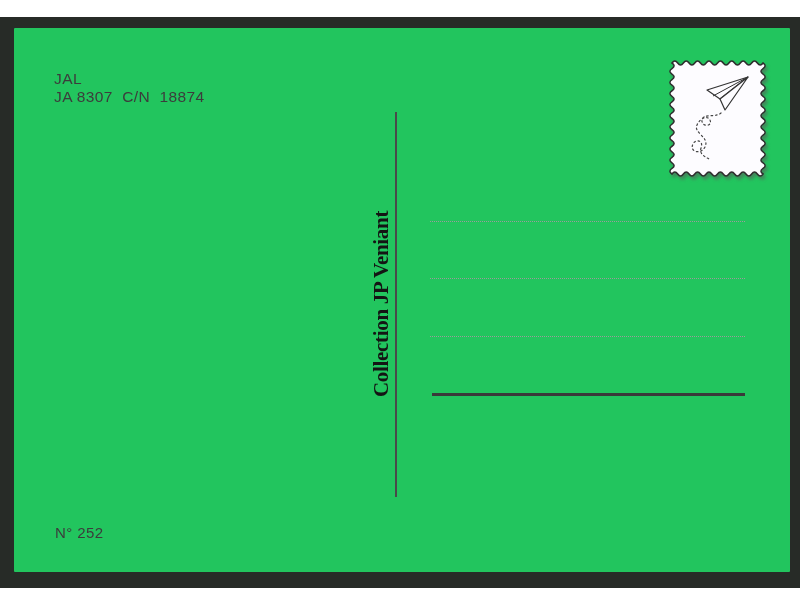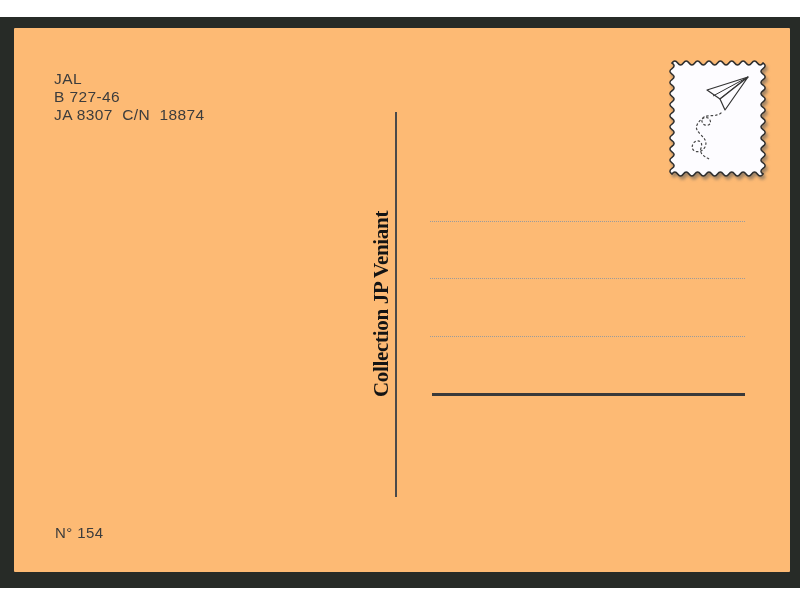--- a/index.html
+++ b/index.html
@@ -3,21 +3,21 @@
 <meta charset="utf-8">
 <style>
   html, body { margin: 0; padding: 0; }
   body { width: 800px; height: 600px; background: #ffffff; font-family: "Liberation Sans", sans-serif; }
   .screen { position: relative; width: 800px; height: 600px; overflow: hidden; background: #ffffff; }
 
   
   .matte { position: absolute; left: 0; top: 17px; width: 800px; height: 571px; background: #272b27; }
 
   
-  .card { position: absolute; left: 14px; top: 28px; width: 776px; height: 544px; background: #fdba74; border-radius: 1px; }
+  .card { position: absolute; left: 14px; top: 28px; width: 776px; height: 544px; background: #22c55e; border-radius: 1px; }
 
   
   .sender-block { position: absolute; left: 40px; top: 42px; color: #3c3c3c; }
   .sender-line { font-size: 15.5px; line-height: 18.2px; letter-spacing: 0.4px; white-space: pre; }
   .document-line { margin-top: 11px; font-size: 15.5px; line-height: 18.2px; letter-spacing: 0.4px; white-space: pre; }
 
   
   .stamp { position: absolute; left: 653px; top: 29px; width: 101px; height: 123px; }
   .stamp svg { filter: drop-shadow(2.5px 3px 1.5px rgba(90,90,90,0.55)); }
 
@@ -43,21 +43,20 @@
 </head>
 <body>
 
 <div class="screen">
   <div class="matte"></div>
 
   <div class="card">
 
     <div class="sender-block">
       <div class="sender-line">JAL</div>
-      <div class="sender-line">B 727-46</div>
       <div class="sender-line">JA 8307  C/N  18874</div>
     </div>
 
     <div class="stamp">
       <svg width="101" height="123" viewBox="0 0 101 123">
 
         <path d="M5,6
           q2.84,-4.2 5.69,0 q2.84,4.2 5.69,0 q2.84,-4.2 5.69,0 q2.84,4.2 5.69,0 q2.84,-4.2 5.69,0 q2.84,4.2 5.69,0 q2.84,-4.2 5.69,0 q2.84,4.2 5.69,0 q2.84,-4.2 5.69,0 q2.84,4.2 5.69,0 q2.84,-4.2 5.69,0 q2.84,4.2 5.69,0 q2.84,-4.2 5.69,0 q2.84,4.2 5.69,0 q2.84,-4.2 5.69,0 q2.84,4.2 5.69,0
           q4.2,2.78 0,5.55 q-4.2,2.78 0,5.55 q4.2,2.78 0,5.55 q-4.2,2.78 0,5.55 q4.2,2.78 0,5.55 q-4.2,2.78 0,5.55 q4.2,2.78 0,5.55 q-4.2,2.78 0,5.55 q4.2,2.78 0,5.55 q-4.2,2.78 0,5.55 q4.2,2.78 0,5.55 q-4.2,2.78 0,5.55 q4.2,2.78 0,5.55 q-4.2,2.78 0,5.55 q4.2,2.78 0,5.55 q-4.2,2.78 0,5.55 q4.2,2.78 0,5.55 q-4.2,2.78 0,5.55 q4.2,2.78 0,5.55 q-4.2,2.78 0,5.55
           q-2.84,4.2 -5.69,0 q-2.84,-4.2 -5.69,0 q-2.84,4.2 -5.69,0 q-2.84,-4.2 -5.69,0 q-2.84,4.2 -5.69,0 q-2.84,-4.2 -5.69,0 q-2.84,4.2 -5.69,0 q-2.84,-4.2 -5.69,0 q-2.84,4.2 -5.69,0 q-2.84,-4.2 -5.69,0 q-2.84,4.2 -5.69,0 q-2.84,-4.2 -5.69,0 q-2.84,4.2 -5.69,0 q-2.84,-4.2 -5.69,0 q-2.84,4.2 -5.69,0 q-2.84,-4.2 -5.69,0
@@ -72,15 +71,15 @@
     </div>
 
     <div class="divider-line"></div>
     <div class="collection-label">Collection JP Veniant</div>
 
     <div class="addr-dotted l1"></div>
     <div class="addr-dotted l2"></div>
     <div class="addr-dotted l3"></div>
     <div class="addr-solid"></div>
 
-    <div class="card-number">N° 154</div>
+    <div class="card-number">N° 252</div>
   </div>
 </div>
 
 </body></html>

